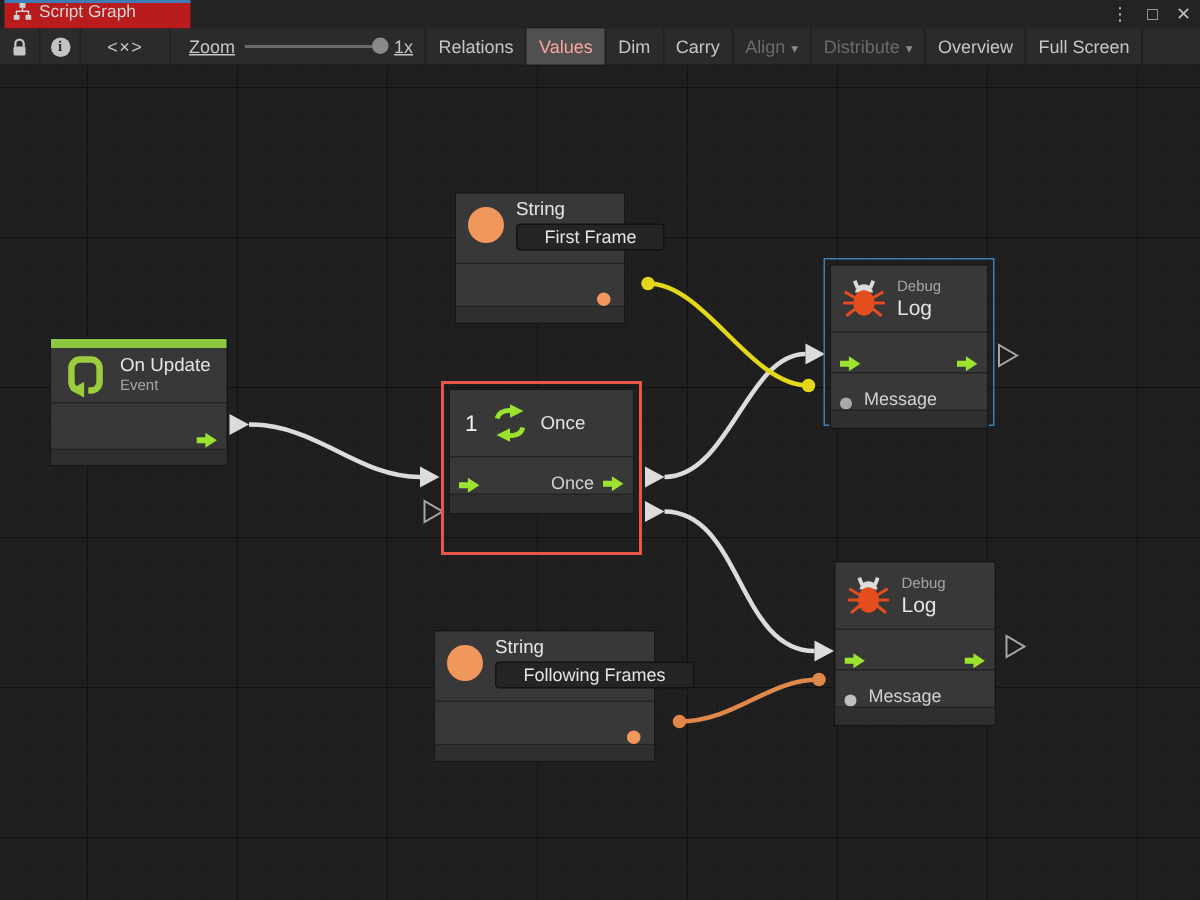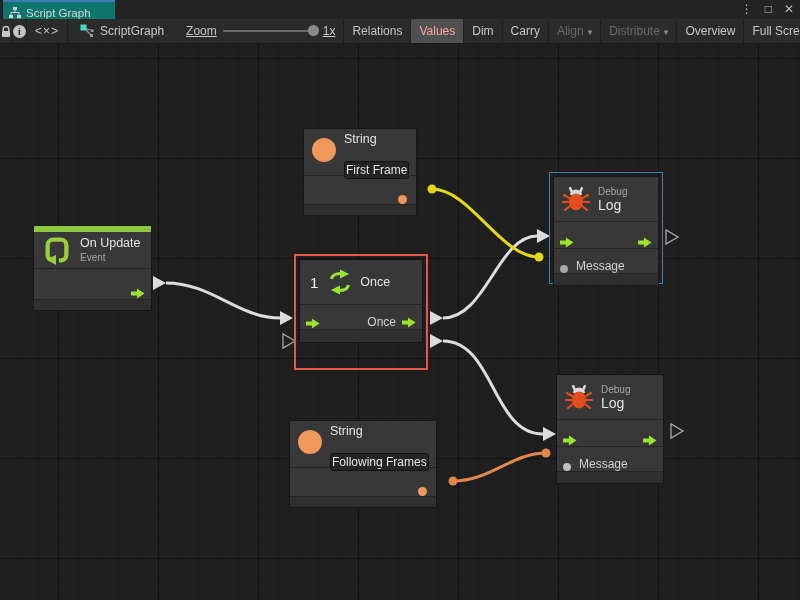--- a/index.html
+++ b/index.html
@@ -1,22 +1,22 @@
 <!DOCTYPE html>
 <html><head>
 <meta charset="utf-8">
 <style>
   html,body{margin:0;padding:0;background:#111;}
   *{box-sizing:border-box;font-family:"Liberation Sans","DejaVu Sans",sans-serif;}
   .window{position:relative;width:800px;height:600px;background:#232323;overflow:hidden;}
 
   
   .titlebar{position:absolute;left:0;top:0;width:800px;height:19px;background:#232323;}
-  .tab{position:absolute;left:3px;top:0;height:19px;width:112px;background:#0f766e;
-       border-top:2px solid #3e7cb7;display:flex;align-items:flex-end;gap:5px;padding:0 6px;}
+  .tab{position:absolute;left:3px;top:0;height:19px;width:124px;background:#b91c1c;
+       border-top:2px solid #3e7cb7;display:flex;align-items:flex-start;gap:5px;padding:0 6px;}
   .tab-label{font-size:11.5px;color:#d4d4d4;white-space:nowrap;}
   .win-controls{position:absolute;right:6px;top:0;height:19px;display:flex;align-items:center;gap:12px;color:#bdbdbd;font-size:12px;}
   .win-controls span{cursor:default;line-height:19px;}
 
   
   .toolbar{position:absolute;left:0;top:19px;width:800px;height:25px;background:#2b2b2b;
            border-bottom:1px solid #191919;display:flex;align-items:stretch;font-size:12px;color:#c6c6c6;}
   .tbtn{display:flex;align-items:center;justify-content:center;padding:0 8px;border-right:1px solid #1f1f1f;white-space:nowrap;}
   .tbtn.icon-btn{width:27px;padding:0;}
   .tbtn.code-btn{width:60px;}
@@ -50,22 +50,22 @@
   .nheader{display:flex;align-items:center;gap:8px;padding:4px 8px;flex:none;}
   .ntitle{font-size:12.5px;color:#e4e4e4;line-height:15px;}
   .nsub{font-size:10px;color:#a6a6a6;line-height:13px;}
   .prow{display:flex;align-items:flex-end;justify-content:space-between;padding:0 6px;flex:none;}
   .pgroup{display:flex;align-items:center;gap:6px;}
   .plabel{font-size:12px;color:#d2d2d2;}
   .flow-arrow{display:block;}
   .val-dot{width:9px;height:9px;border-radius:50%;background:#f0975c;}
   .msg-dot{width:8px;height:8px;border-radius:50%;background:#a9a9a9;}
   .orange-circle{width:24px;height:24px;border-radius:50%;background:#f0975c;flex:none;}
-  .strfield{background:#242424;border:1px solid #121212;border-radius:3px;padding:0px 1px;
-            font-size:12px;color:#e4e4e4;line-height:16px;margin-top:14px;white-space:nowrap;}
+  .strfield{background:#242424;border:1px solid #121212;border-radius:3px;padding:0px 18px;
+            font-size:12px;color:#e4e4e4;line-height:16px;margin-top:2px;white-space:nowrap;}
   .sel-outline{position:absolute;border:2px solid #e8564a;}
   .focus-outline{position:absolute;border:1px solid #3f7fae;padding:2px;}
   .badge-one{font-size:15px;color:#f0f0f0;margin-right:2px;}
 </style>
 </head>
 <body>
 
 <div class="window">
 
   <div class="titlebar">
@@ -90,29 +90,20 @@
       <svg width="12" height="13" viewBox="0 0 12 13">
         <path d="M3.2 6.2 V4.2 a2.8 2.8 0 0 1 5.6 0 v2" fill="none" stroke="#c6c6c6" stroke-width="1.5"></path>
         <rect x="2" y="6" width="8" height="6" rx="1" fill="#c6c6c6"></rect>
       </svg>
     </div>
     <div class="tbtn icon-btn">
       <span class="info-circle">i</span>
     </div>
     <div class="tbtn code-btn">
       <span class="code-glyph">&lt;×&gt;</span>
-    </div>
-    <div class="crumb">
-      <svg width="14" height="14" viewBox="0 0 14 14">
-        <path d="M4 4 L11 11 M4 4 L12 6.5" stroke="#9a9a9a" stroke-width="1.2" fill="none"></path>
-        <rect x="0.5" y="0.5" width="6" height="6" fill="#4ad9c4"></rect>
-        <rect x="10" y="10" width="3" height="3" fill="#9a9a9a"></rect>
-        <rect x="11" y="5.5" width="2.5" height="2.5" fill="#9a9a9a"></rect>
-      </svg>
-      <span class="crumb-label">ScriptGraph</span>
     </div>
     <div class="zoom-group">
       <span>Zoom</span>
       <div class="zoom-track">
         <div class="zoom-knob"></div>
       </div>
       <span>1x</span>
     </div>
     <div class="tbtn">
         <span>Relations</span>

